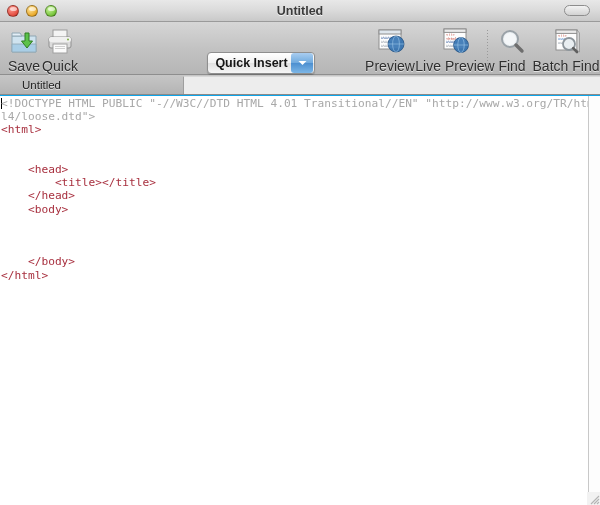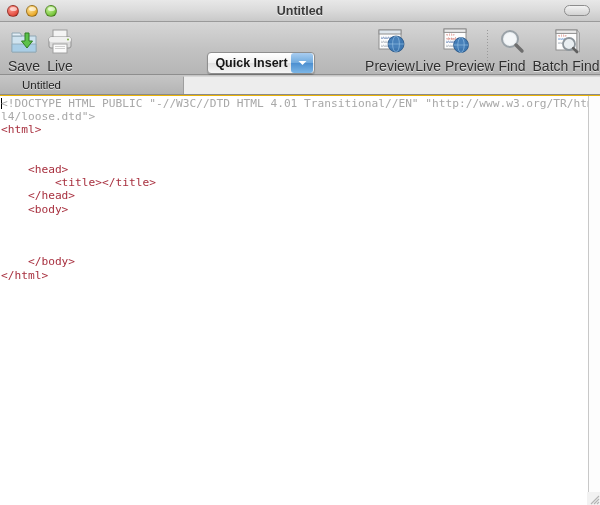--- a/index.html
+++ b/index.html
@@ -5,21 +5,21 @@
   * { box-sizing: border-box; margin: 0; padding: 0; }
   html, body {
     width: 600px; height: 505px;
     background: #ffffff;
     font-family: "Liberation Sans", sans-serif;
     overflow: hidden;
   }
   #app {
     position: relative;
     width: 600px; height: 505px;
-    background: #eab308;
+    background: #0ea5e9;
     overflow: hidden;
   }
 
   
   .titlebar {
     position: absolute; left: 0; top: 0; width: 600px; height: 22px;
     background: linear-gradient(to bottom, #e8e8e8 0%, #dcdcdc 45%, #c9c9c9 100%);
     border-bottom: 1px solid #9a9a9a;
   }
   .traffic {
@@ -176,21 +176,21 @@
         <svg width="30" height="30" viewBox="0 0 30 30">
           <rect x="8" y="3" width="14" height="8" fill="#f4f4f4" stroke="#9b9b9b"></rect>
           <rect x="4" y="10" width="22" height="11" rx="2" fill="#dcdcdc" stroke="#8f8f8f"></rect>
           <rect x="4" y="10" width="22" height="5" rx="2" fill="#f0f0f0" stroke="none"></rect>
           <rect x="8" y="17" width="14" height="9" fill="#fbfbfb" stroke="#a0a0a0"></rect>
           <rect x="10" y="19" width="10" height="1" fill="#cfcfcf"></rect>
           <rect x="10" y="21" width="10" height="1" fill="#cfcfcf"></rect>
           <circle cx="23" cy="12.5" r="1" fill="#7fae45"></circle>
         </svg>
       </div>
-      <div class="tb-label">Live</div>
+      <div class="tb-label">Quick</div>
     </div>
 
 
     <div class="quick-insert">
       <div class="qi-label">Quick Insert</div>
       <div class="qi-arrow">
         <svg width="9" height="6" viewBox="0 0 9 6">
             <path d="M0.5 1 L4.5 5 L8.5 1 Z" fill="#ffffff"></path>
           </svg>
       </div>

